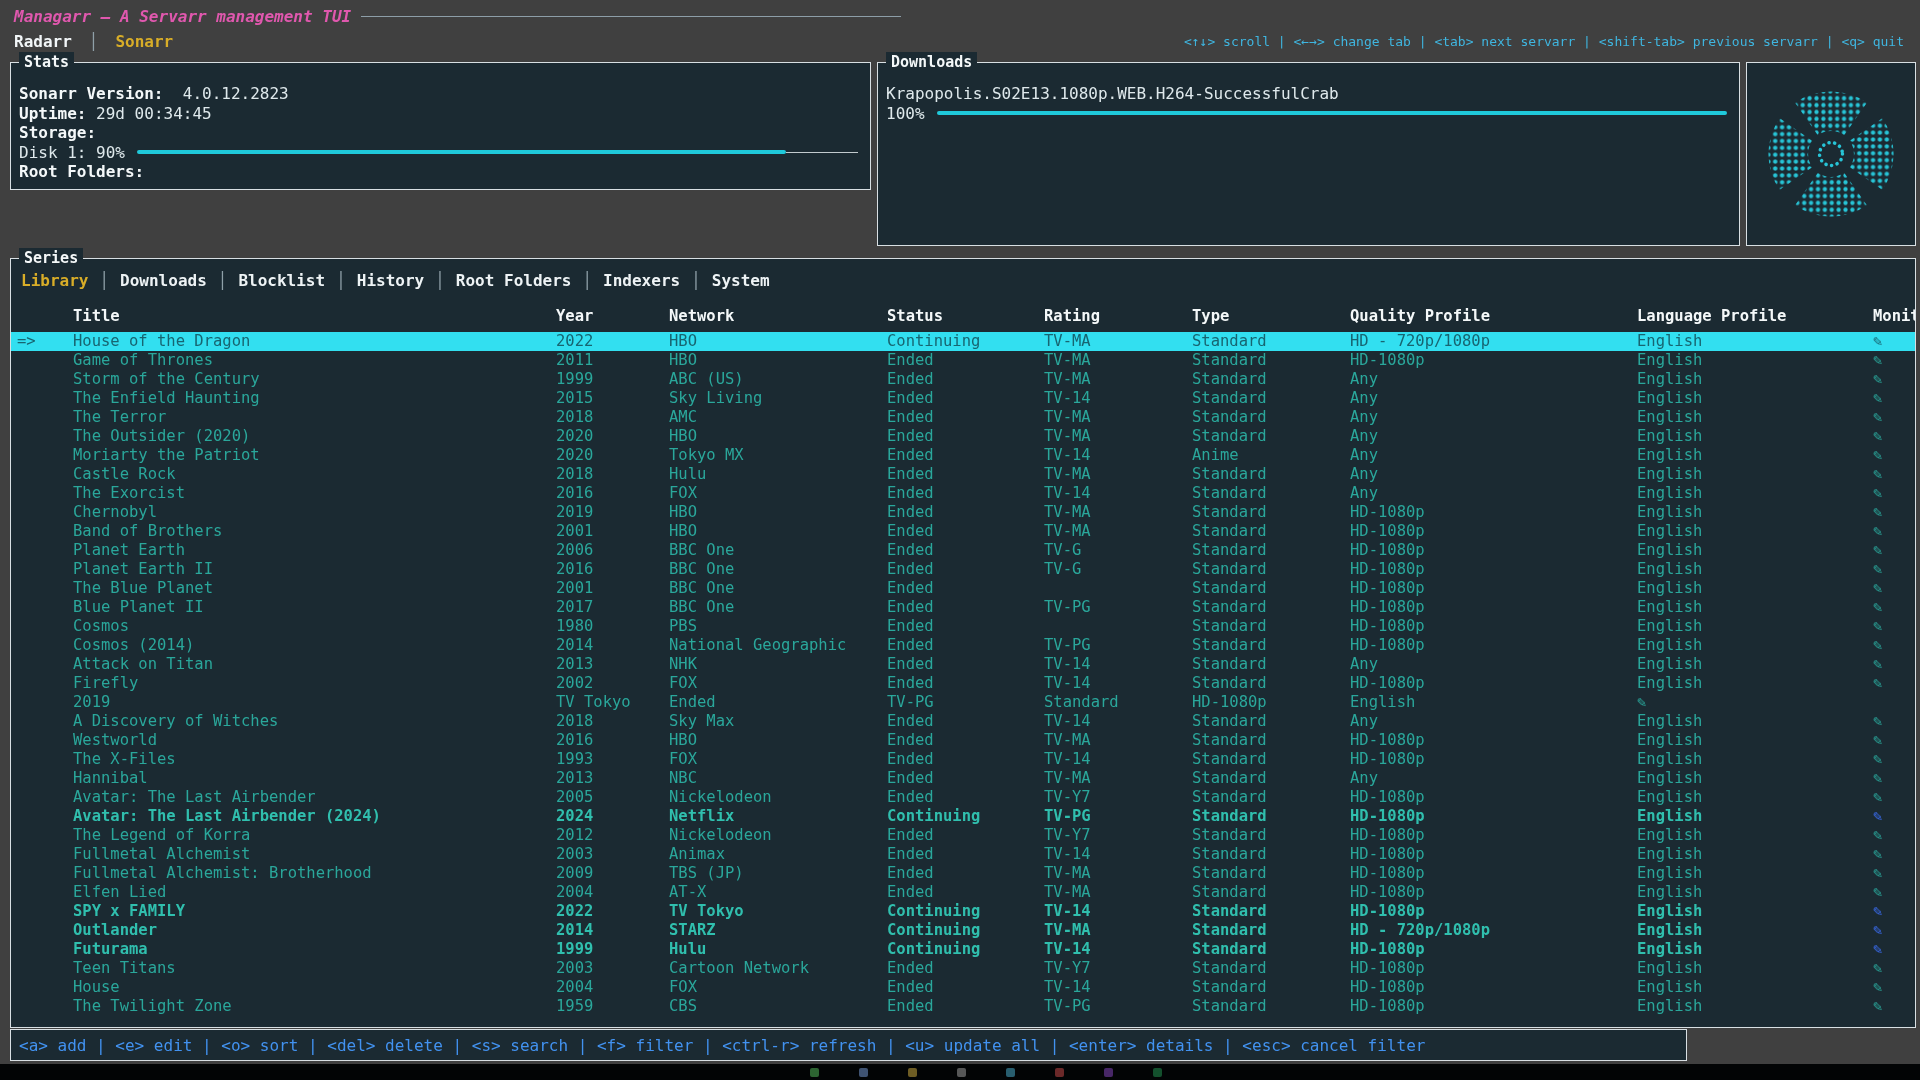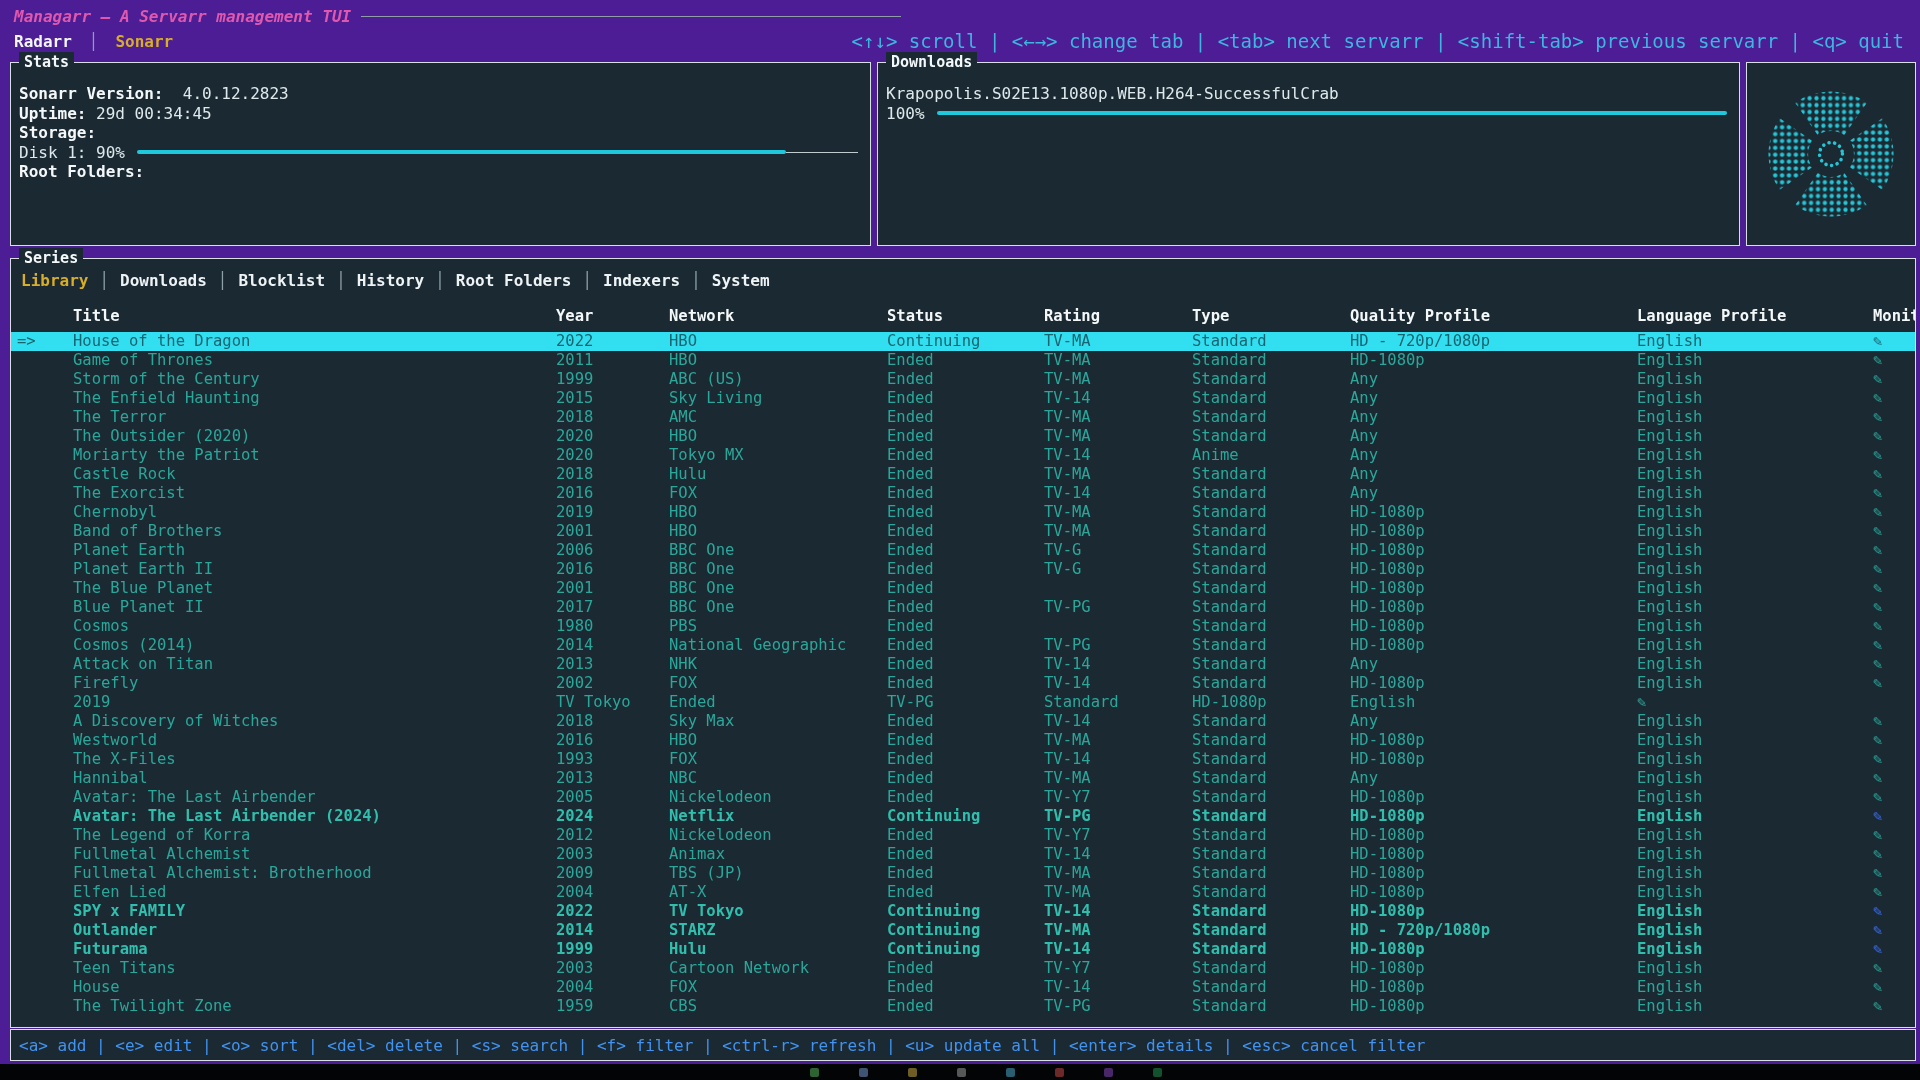--- a/index.html
+++ b/index.html
@@ -1,40 +1,40 @@
 <!DOCTYPE html>
 <html><head>
 <meta charset="utf-8">
 <style>
   * { box-sizing: border-box; margin: 0; padding: 0; }
   html, body { width: 1920px; height: 1080px; background: #030607; overflow: hidden; }
   body { font-family: "DejaVu Sans Mono", "Liberation Mono", monospace; color: #e3ebee; }
 
-  .screen { position: absolute; left: 0; top: 0; width: 1920px; height: 1064px; background: #4c1d95; }
+  .screen { position: absolute; left: 0; top: 0; width: 1920px; height: 1064px; background: #404040; }
 
   
   .titlebar { position: absolute; left: 14px; top: 5px; height: 22px; display: flex; align-items: center; }
   .app-title { color: #e058ae; font-style: italic; font-weight: bold; font-size: 16px; white-space: pre; }
   .title-line { width: 540px; height: 0; border-top: 1px solid #8d9ea8; margin-left: 10px; }
 
   
   .tabsrow { position: absolute; left: 14px; right: 16px; top: 29px; height: 24px;
              display: flex; align-items: center; justify-content: space-between; }
   .servarr-tabs { display: flex; align-items: center; gap: 17px; }
   .tab { font-weight: bold; font-size: 16px; color: #f2f6f8; cursor: default; }
   .tab.gold { color: #d8ad28; }
   .vsep { color: #8fa0a8; font-size: 16px; }
-  .top-help { color: #3fb6e0; font-size: 19px; white-space: pre; }
+  .top-help { color: #3fb6e0; font-size: 13px; white-space: pre; }
 
   
   .panel { position: absolute; border: 1px solid #d8dfe3; background: #1b2a32; }
   .panel-title { position: absolute; top: -11px; left: 8px; padding: 0 5px; background: #1b2a32;
                  font-weight: bold; font-size: 15px; color: #f4f8f9; line-height: 20px; }
 
-  .stats-panel     { left: 10px;   top: 62px;  width: 861px;  height: 184px; padding: 21px 10px 0 8px; }
+  .stats-panel     { left: 10px;   top: 62px;  width: 861px;  height: 128px; padding: 21px 10px 0 8px; }
   .downloads-panel { left: 877px;  top: 62px;  width: 863px;  height: 184px; padding: 21px 10px 0 8px; }
   .logo-panel      { left: 1746px; top: 62px;  width: 170px;  height: 184px;
                      display: flex; align-items: center; justify-content: center; }
 
   .stat-line { display: flex; align-items: center; height: 19.5px; font-size: 16px; white-space: pre; }
   .lbl { font-weight: bold; color: #f4f8f9; }
   .val { color: #dfe9ec; }
 
   .gauge { flex: 1; display: flex; align-items: center; margin-left: 12px; margin-right: 2px; }
   .gauge-fill { height: 4px; background: #1fc9db; border-radius: 2px; }
@@ -54,21 +54,21 @@
           padding-left: 6px; white-space: pre; gap: 32px; }
   .trow.head { color: #f4f8f9; font-weight: bold; height: 22px; line-height: 22px; margin-bottom: 5px; }
   .trow.bold { font-weight: bold; color: #30bfae; }
   .trow.selected { background: #32dff0; color: #176571; }
   .cell { overflow: hidden; white-space: pre; }
   .mon { color: #2aa79b; }
   .mon.on { color: #3a6cf0; font-weight: bold; }
   .trow.selected .mon { color: #176571; }
 
   
-  .bottom-bar { left: 10px; top: 1029px; width: 1906px; height: 32px;
+  .bottom-bar { left: 10px; top: 1029px; width: 1677px; height: 32px;
                 display: flex; align-items: center; padding-left: 8px; }
   .bottom-help { color: #4292f0; font-size: 16px; white-space: pre; }
 
   
   .taskbar { position: absolute; left: 0; top: 1064px; width: 1920px; height: 16px; background: #020405; }
   .task-dots { position: absolute; left: 810px; top: 4px; display: flex; gap: 40px; }
   .task-dot { width: 9px; height: 9px; border-radius: 2px; opacity: .45; }
 </style>
 </head>
 <body>

